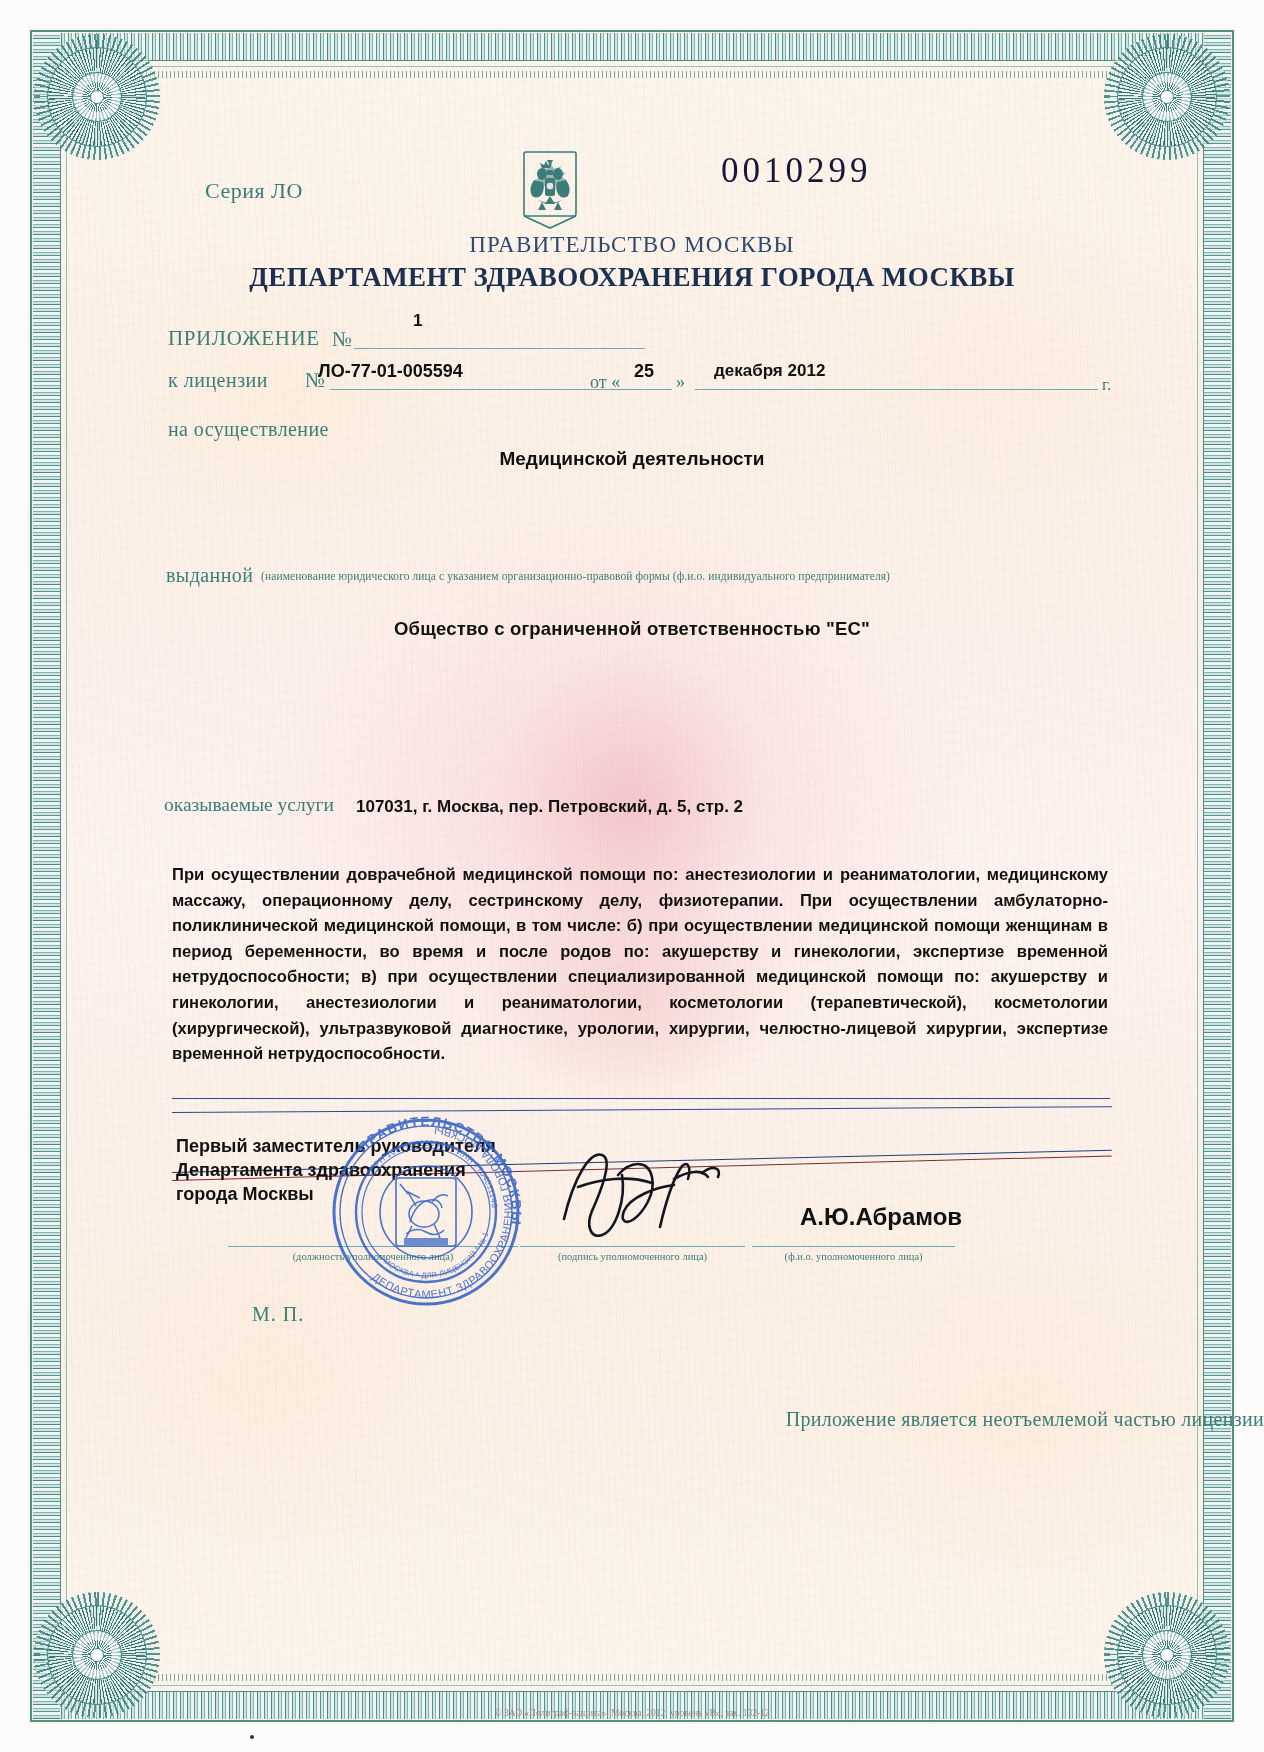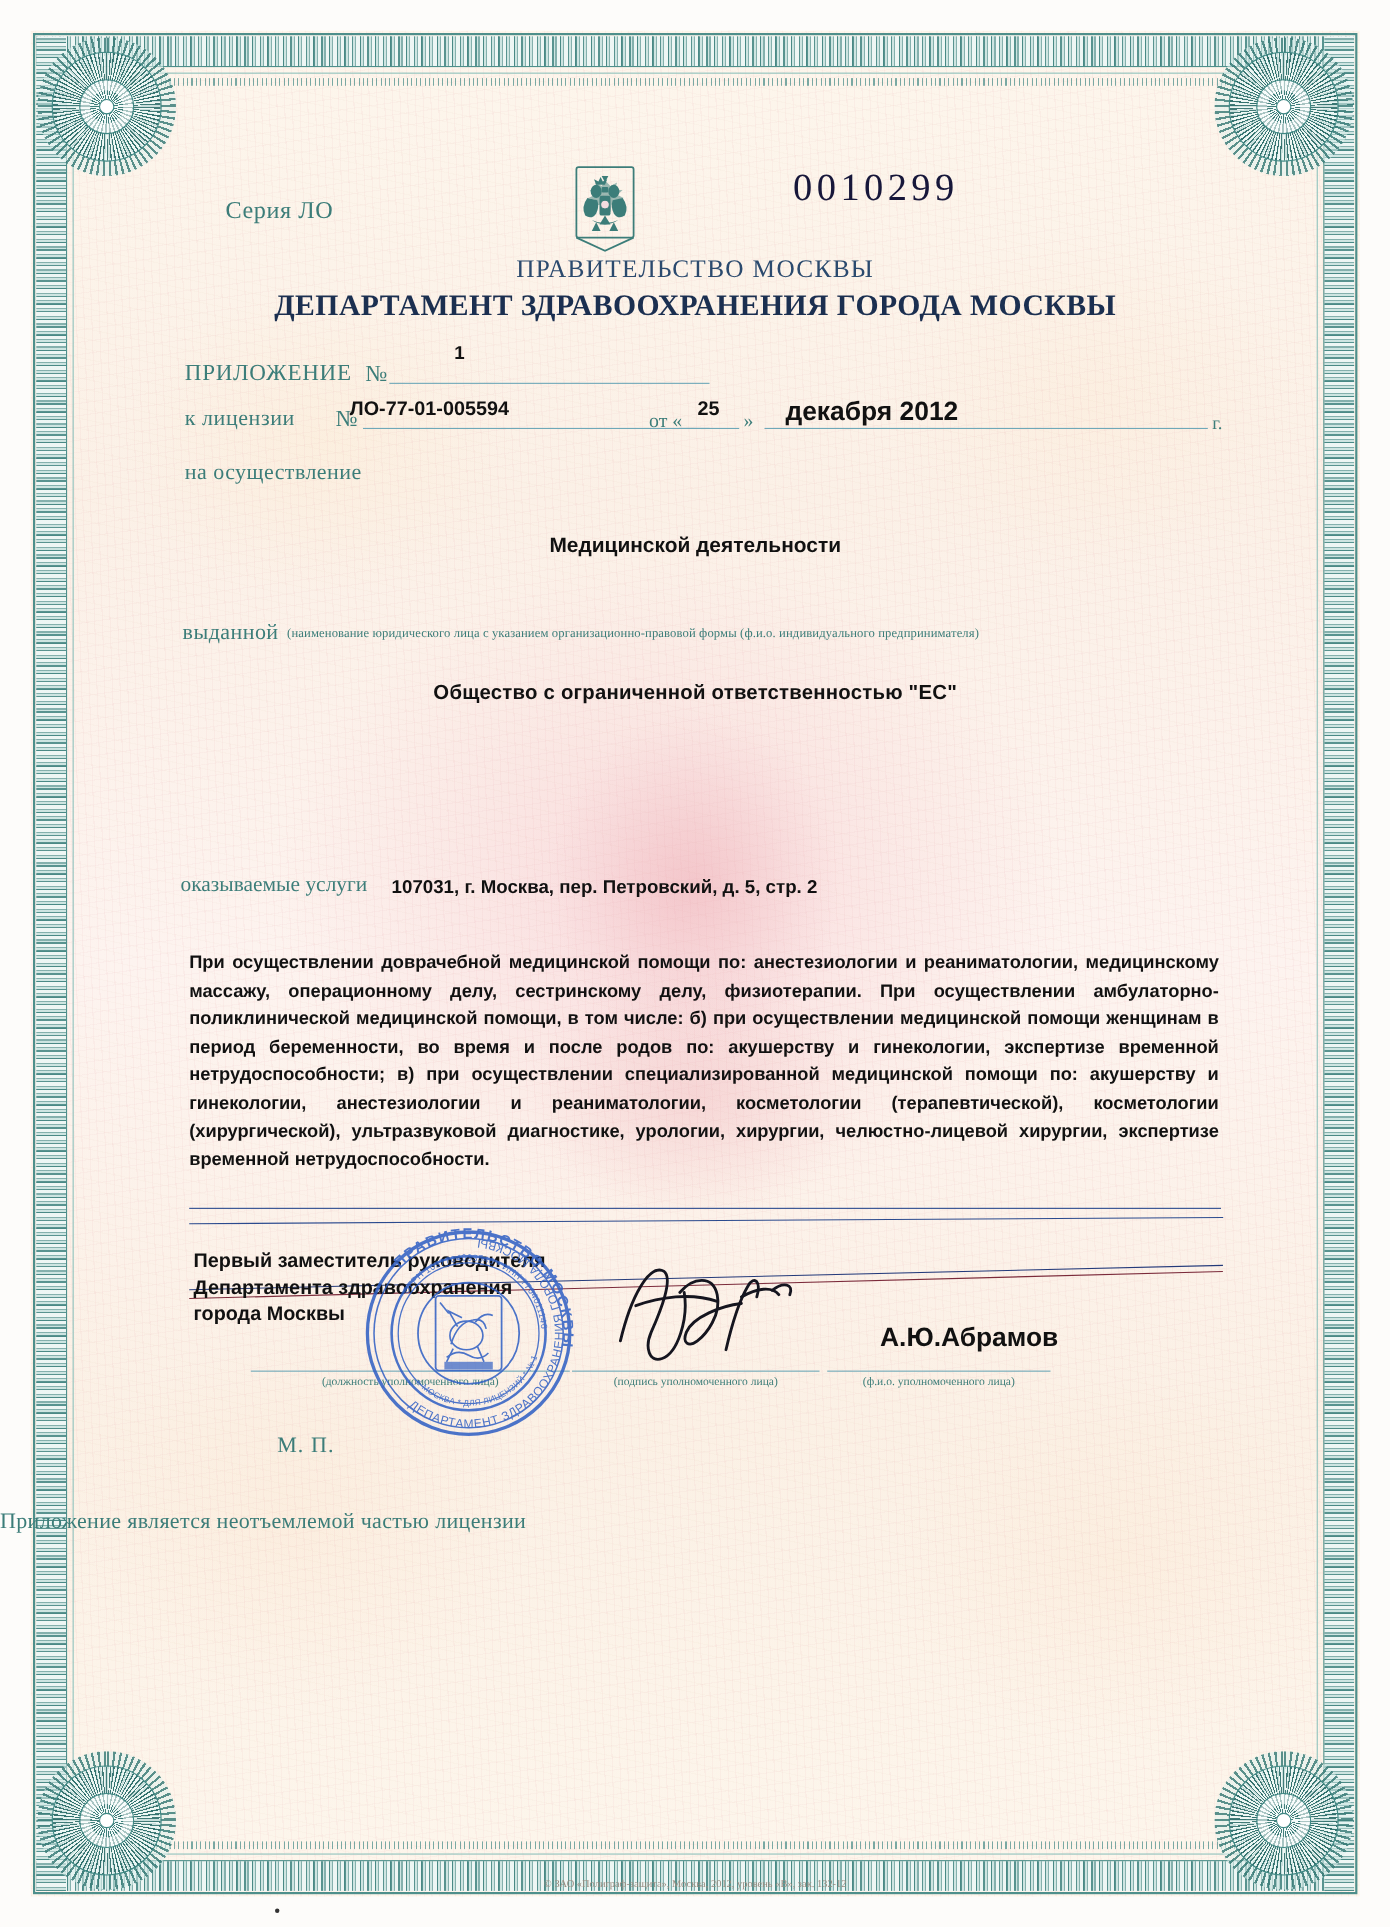--- a/index.html
+++ b/index.html
@@ -243,40 +243,39 @@
     font-size: 18px; font-weight: bold; color: #111;
     font-family: "Liberation Sans", "DejaVu Sans", sans-serif;
   }
   .rule-day { left: 617px; top: 389px; width: 55px; }
   .lbl-quote-close {
     position: absolute; left: 676px; top: 372px;
     font-size: 18px; color: #3c7d79;
   }
   .val-monthyear {
     position: absolute; left: 714px; top: 361px;
-    font-size: 24px; font-weight: bold; color: #111;
+    font-size: 17px; font-weight: bold; color: #111;
     font-family: "Liberation Sans", "DejaVu Sans", sans-serif;
   }
   .rule-my { left: 695px; top: 389px; width: 403px; }
   .lbl-god {
     position: absolute; left: 1102px; top: 375px;
     font-size: 17px; color: #3c7d79;
   }
 
   
   .lbl-na-osush {
     position: absolute; left: 168px; top: 418px;
     font-size: 20px; color: #3c7d79; letter-spacing: .4px;
   }
   .activity-title {
     position: absolute; left: 0; right: 0; top: 448px;
     text-align: center;
     font-size: 19px; font-weight: bold; color: #111;
     font-family: "Liberation Sans", "DejaVu Sans", sans-serif;
-    margin-top: 38px;
   }
   .activity-note {
     position: absolute; left: 150px; width: 964px; top: 472px;
     text-align: center;
     font-size: 16.5px; color: #111; line-height: 24px;
     font-family: "Liberation Sans", "DejaVu Sans", sans-serif;
   }
 
   
   .lbl-vydannoy {
@@ -356,22 +355,22 @@
   .cap-1 { left: 228px; width: 290px; }
   .cap-2 { left: 520px; width: 225px; }
   .cap-3 { left: 752px; width: 203px; }
 
   .mp {
     position: absolute; left: 252px; top: 1303px;
     font-size: 20px; color: #3c7d79; letter-spacing: 1px;
   }
 
   .footer-note {
-    position: absolute; left: 0; right: 0; top: 1372px;
-    text-align: left;
+    position: absolute; left: 0; right: 0; top: 1408px;
+    text-align: right;
     font-size: 20px; color: #3c7d79; letter-spacing: .3px;
   }
   .printshop {
     position: absolute; left: 0; right: 0; top: 1708px;
     text-align: center;
     font-size: 9.5px; color: #9a8c80;
   }
   .bottom-dot {
     position: absolute; left: 250px; top: 1735px;
     width: 4px; height: 4px; background: #333; border-radius: 50%;

